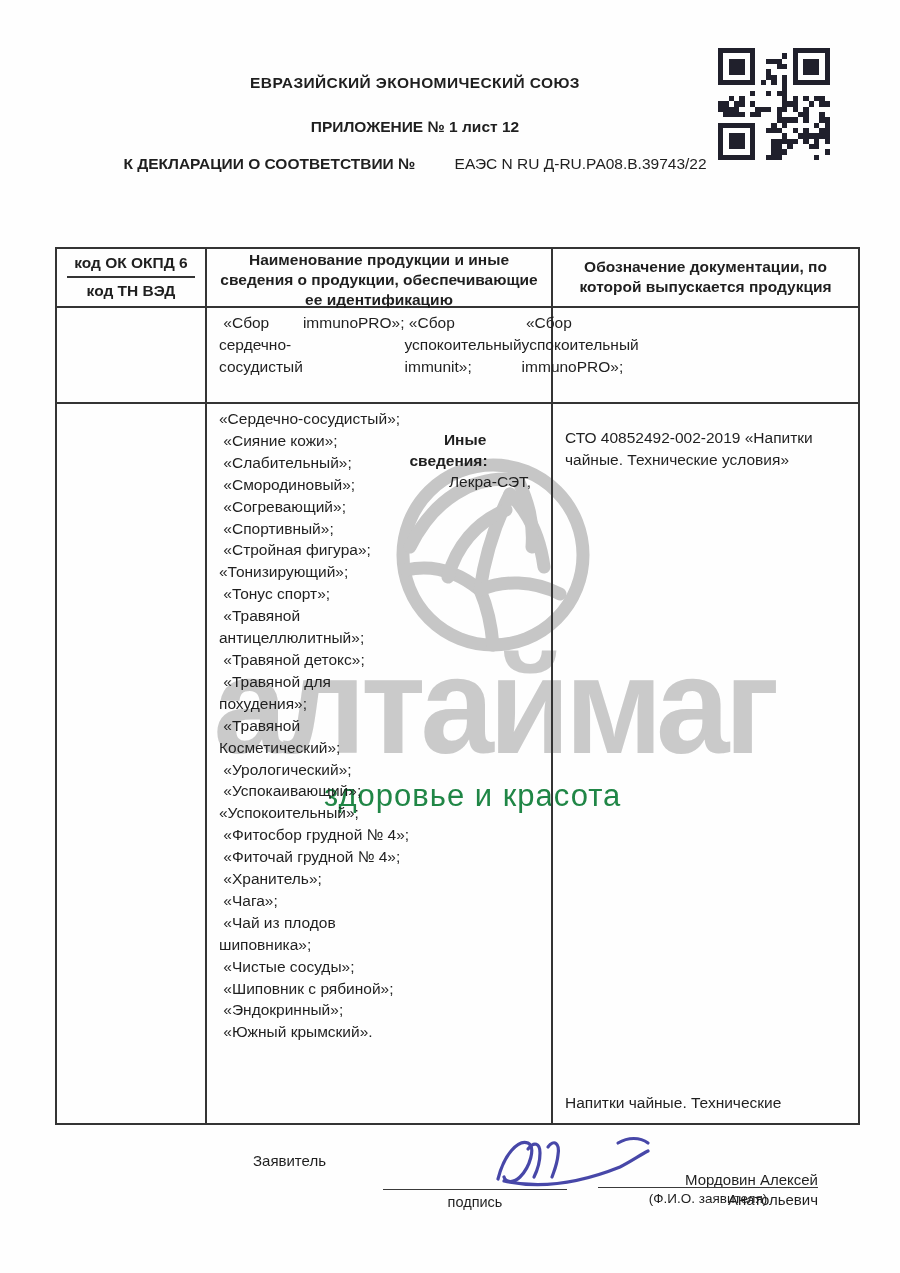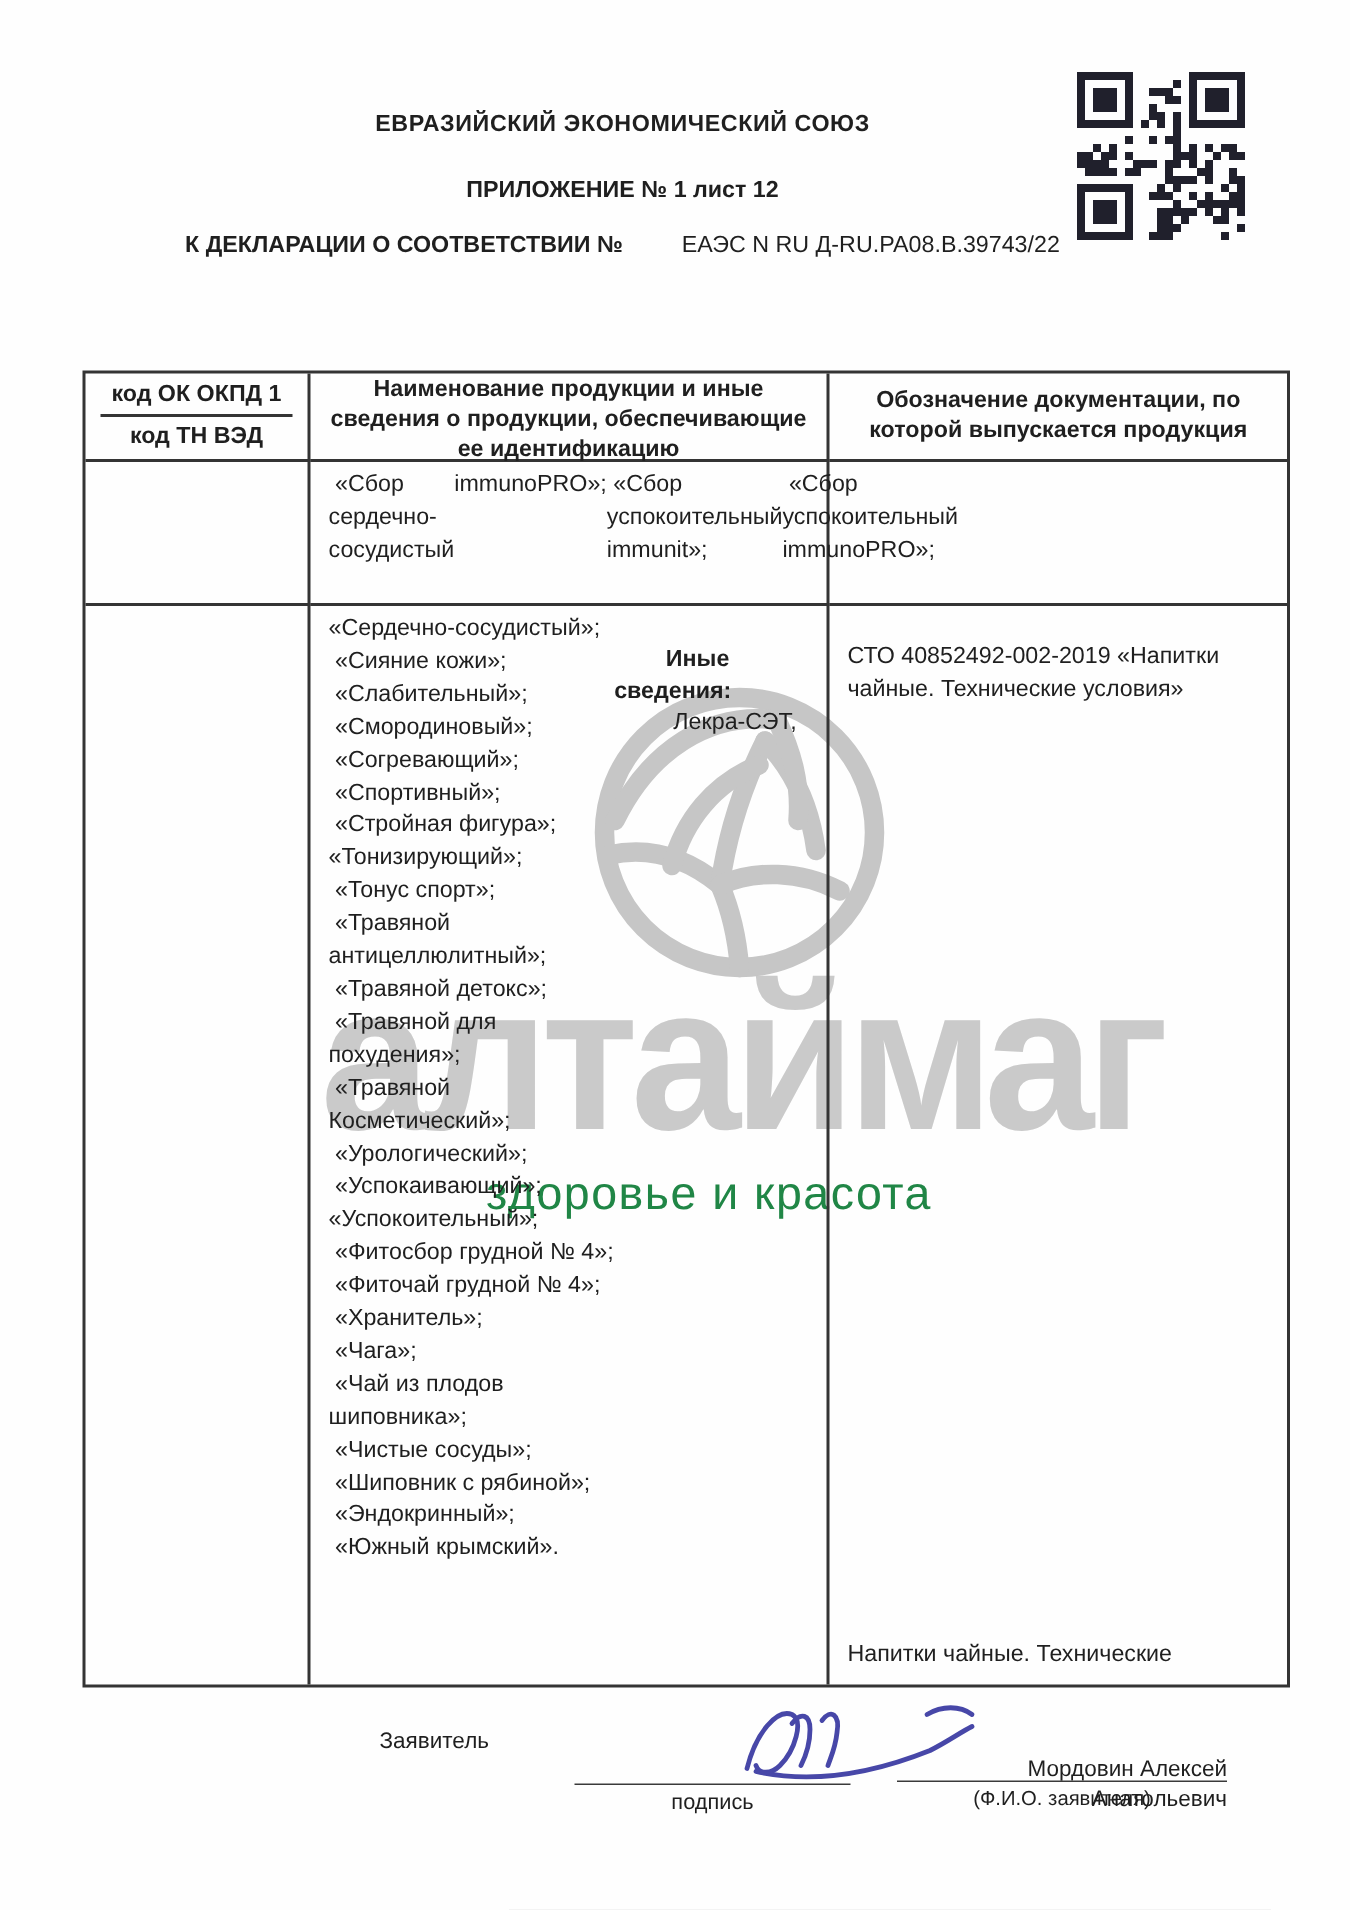--- a/index.html
+++ b/index.html
@@ -294,21 +294,21 @@
         <rect x="9" y="20" width="1" height="1"></rect>
         <rect x="10" y="20" width="1" height="1"></rect>
         <rect x="11" y="20" width="1" height="1"></rect>
         <rect x="18" y="20" width="1" height="1"></rect>
       </g>
     </svg>
 
   <div class="tbl">
 
     <div class="cell th th-c1 br bb">
-      <div>код ОК ОКПД 1</div>
+      <div>код ОК ОКПД 6</div>
       <div class="frac"></div>
       <div>код ТН ВЭД</div>
     </div>
     <div class="cell th th-c2 br bb">Наименование продукции и иные сведения о продукции, обеспечивающие ее идентификацию</div>
     <div class="cell th th-c3 bb">Обозначение документации, по которой выпускается продукция</div>
 
     <div class="cell br bb"></div>
     <div class="cell cell-products row1 br bb">
         <div class="p-line"> «Сбор сердечно-сосудистый</div>
         <div class="p-line">immunoPRO»;</div>

